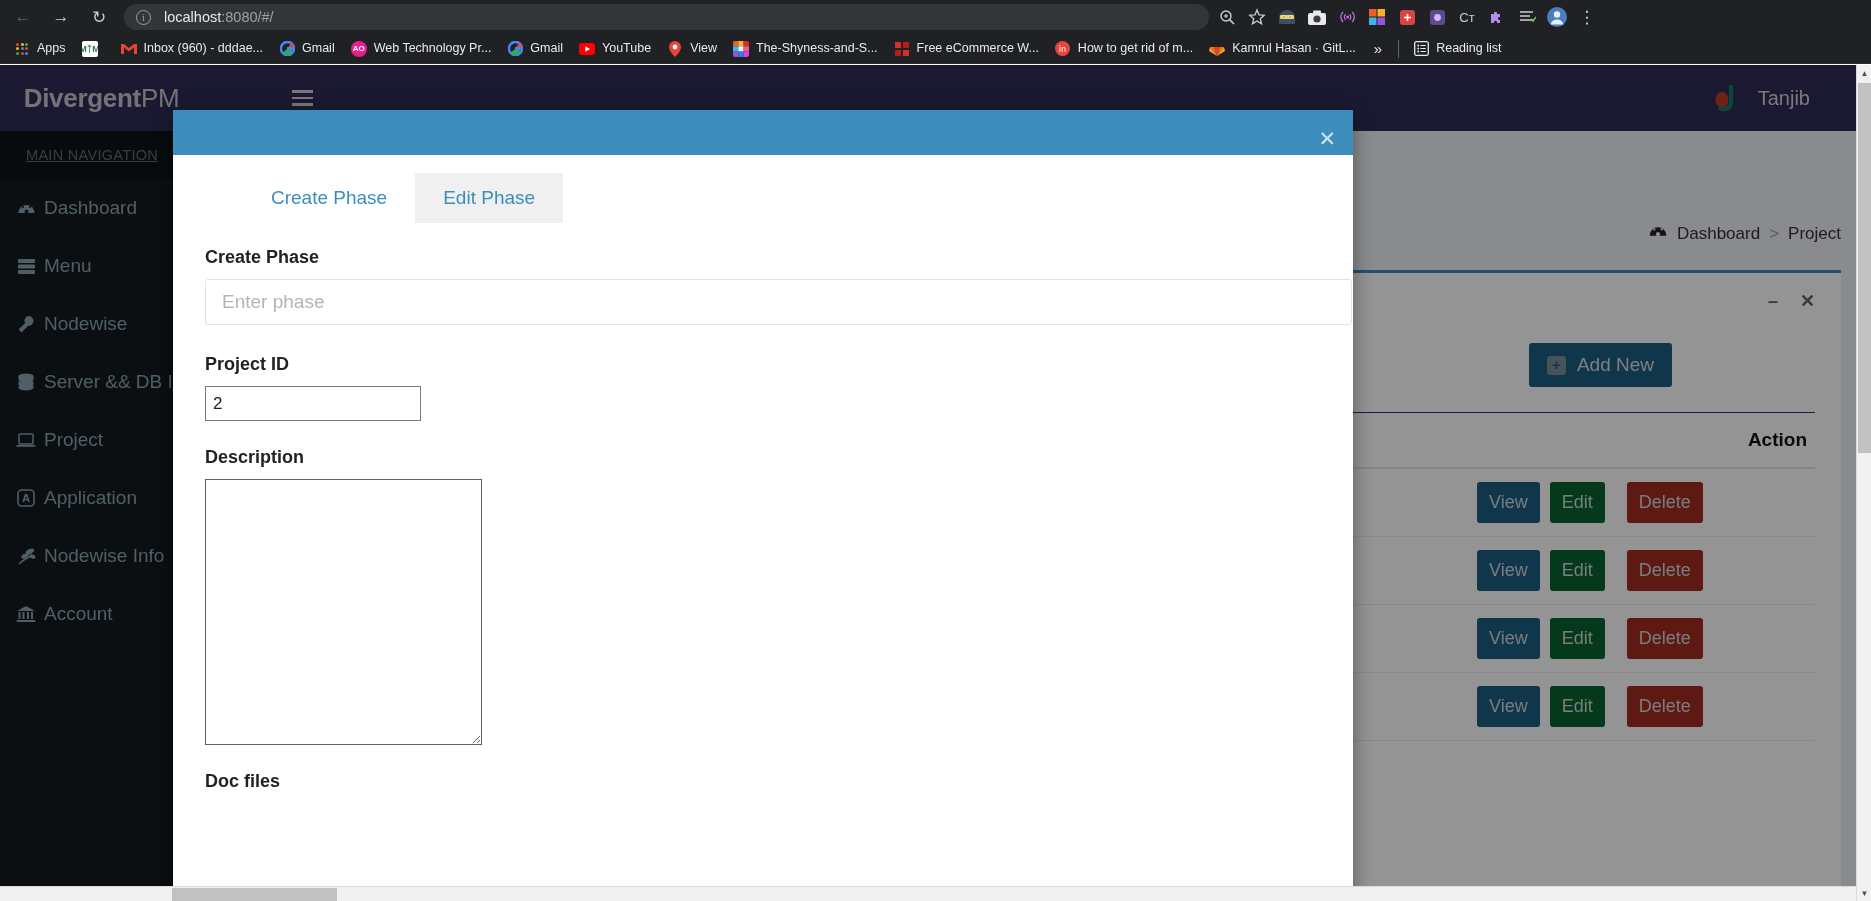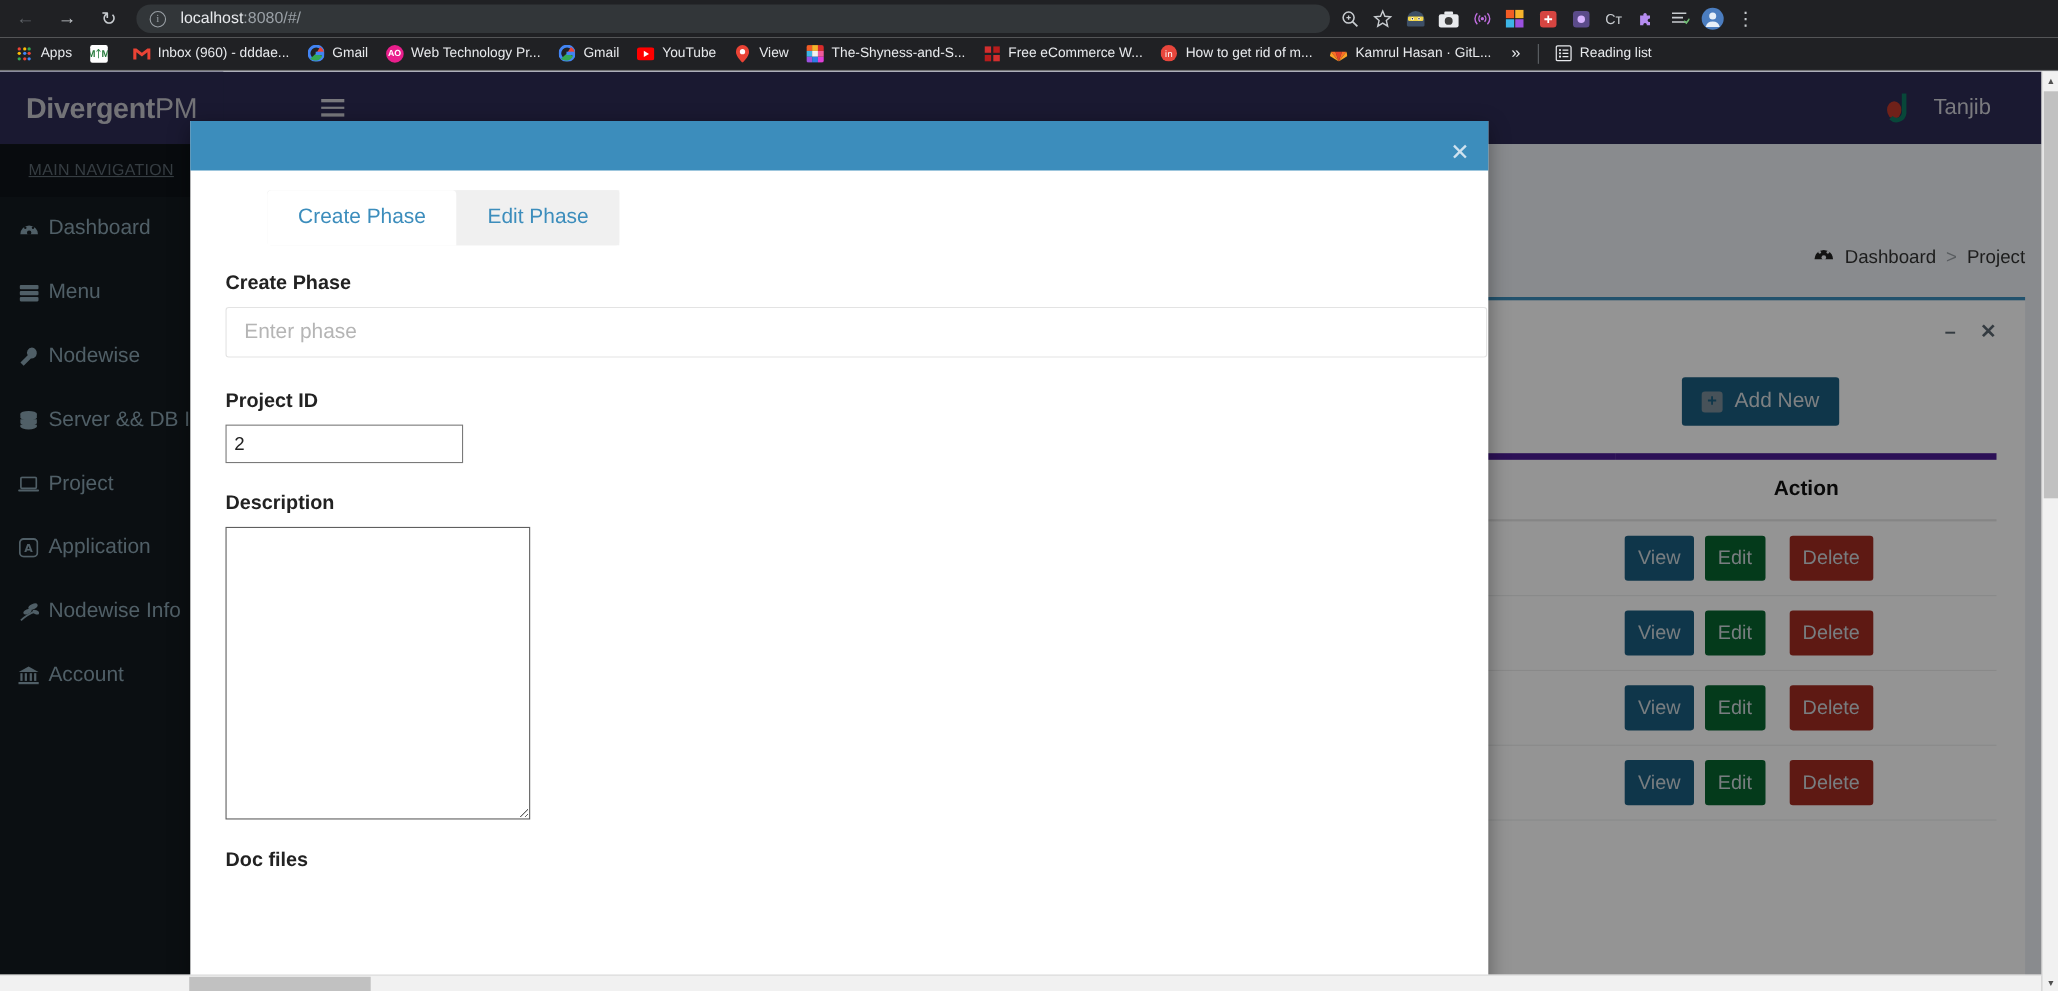--- a/index.html
+++ b/index.html
@@ -191,23 +191,23 @@
     width: 19px; height: 19px; border-radius: 3px;
     background: #7b8e99; color: #1b5e80;
     font-size: 15px; line-height: 18px; text-align: center;
     font-weight: bold;
   }
   table.data {
     width: 100%; border-collapse: collapse;
     margin-top: 69px;
   }
   table.data th {
-    text-align: center; font-size: 19px; color: #111;
+    text-align: right; font-size: 19px; color: #111;
     padding: 16px 8px; border-bottom: 2px solid #e5e5e5;
-    border-top: 6px solid #4c1d95;
+    border-top: 1px solid #4c1d95;
   }
   table.data td {
     padding: 13px 8px; border-bottom: 1px solid #eceded;
   }
   .cell-actions { display: flex; gap: 10px; }
   .b {
     border: none; border-radius: 3px;
     font-size: 18px; font-family: inherit;
     padding: 10px 12px; color: #cfd8dc;
   }

